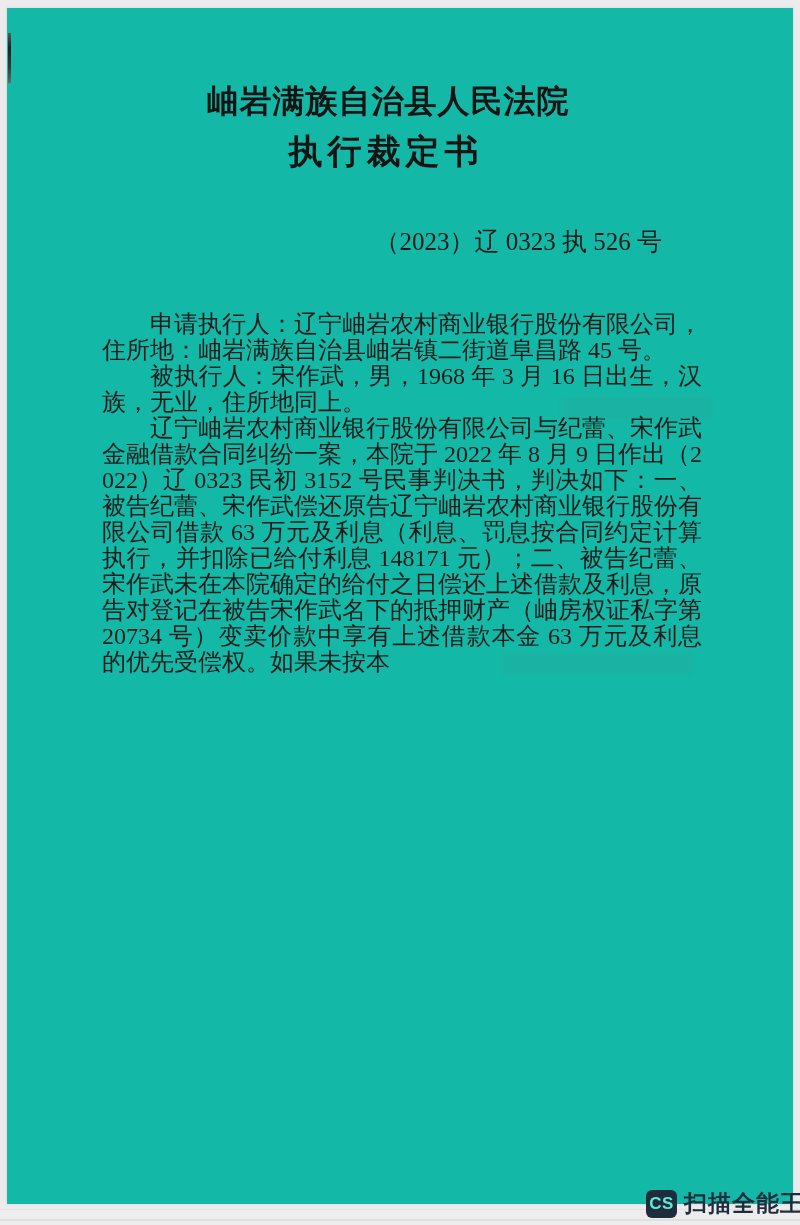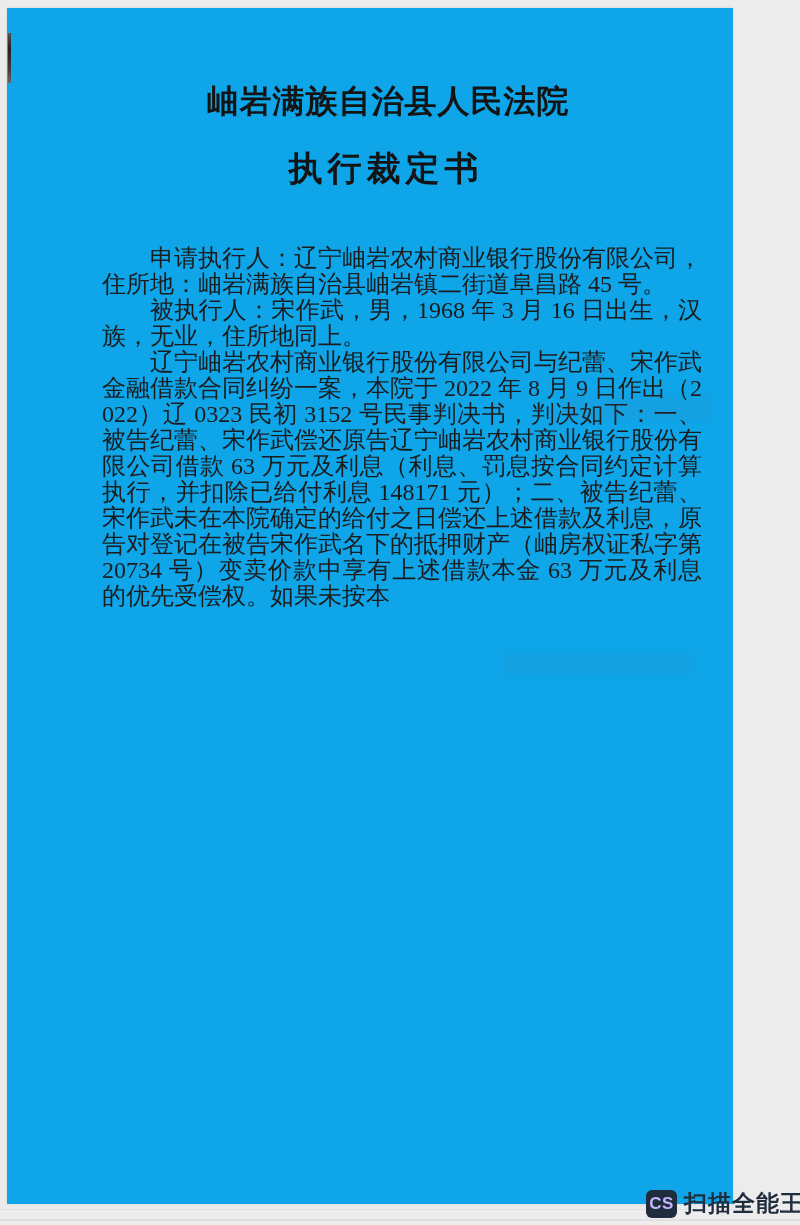--- a/index.html
+++ b/index.html
@@ -7,22 +7,22 @@
   body {
     width: 800px; height: 1225px;
     background: #ececec;
     font-family: "Liberation Serif", "DejaVu Serif", serif;
     position: relative;
     overflow: hidden;
   }
   .page {
     position: absolute;
     left: 7px; top: 8px;
-    width: 726px; height: 1196px;
-    background: #0ea5e9;
+    width: 786px; height: 1196px;
+    background: #14b8a6;
     box-shadow: 0 0 3px rgba(0,0,0,0.10);
   }
   .artifact-bar {
     position: absolute;
     left: 1px; top: 25px;
     width: 3px; height: 50px;
     background: linear-gradient(180deg, #555 0%, #222 30%, #3a3a3a 70%, #666 100%);
   }
   .content {
     position: absolute;
@@ -33,21 +33,21 @@
   .court-title {
     margin: 72px 0 0 0;
     text-align: center;
     font-size: 32px;
     font-weight: bold;
     color: #141414;
     letter-spacing: 1px;
     transform: translateX(-14px);
   }
   .doc-title {
-    margin: 22px 0 0 0;
+    margin: 5px 0 0 0;
     text-align: center;
     font-size: 34px;
     font-weight: bold;
     color: #141414;
     letter-spacing: 5px;
     transform: translateX(-16px);
   }
   .case-number {
     margin-top: 50px;
     text-align: right;
@@ -93,21 +93,21 @@
     align-items: center;
     font-family: "Liberation Sans", "DejaVu Sans", sans-serif;
   }
   .wm-badge {
     display: inline-flex;
     align-items: center;
     justify-content: center;
     width: 31px; height: 28px;
     background: #1f2c3c;
     border-radius: 6px;
-    color: #c4b5fd;
+    color: #5eead4;
     font-size: 17px;
     font-weight: bold;
     letter-spacing: 0.5px;
   }
   .wm-text {
     margin-left: 7px;
     color: #1f2c3c;
     font-size: 23px;
     font-weight: bold;
     letter-spacing: 1px;
@@ -118,20 +118,21 @@
 <body>
 
 <div class="page">
   <div class="artifact-bar"></div>
 
   <div class="content">
     <h1 class="court-title">岫岩满族自治县人民法院</h1>
 
     <h2 class="doc-title">执行裁定书</h2>
 
+    <div class="case-number">（2023）辽 0323 执 526 号</div>
 
     <div class="body-text">
       <p>申请执行人：辽宁岫岩农村商业银行股份有限公司，住所地：岫岩满族自治县岫岩镇二街道阜昌路 45 号。</p>
       <p>被执行人：宋作武，男，1968 年 3 月 16 日出生，汉族，无业，住所地同上。</p>
       <p>辽宁岫岩农村商业银行股份有限公司与纪蕾、宋作武金融借款合同纠纷一案，本院于 2022 年 8 月 9 日作出（2022）辽 0323 民初 3152 号民事判决书，判决如下：一、被告纪蕾、宋作武偿还原告辽宁岫岩农村商业银行股份有限公司借款 63 万元及利息（利息、罚息按合同约定计算执行，并扣除已给付利息 148171 元）；二、被告纪蕾、宋作武未在本院确定的给付之日偿还上述借款及利息，原告对登记在被告宋作武名下的抵押财产（岫房权证私字第 20734 号）变卖价款中享有上述借款本金 63 万元及利息的优先受偿权。如果未按本</p>
     </div>
   </div>
 
   <div class="ghost ghost1"></div>
   <div class="ghost ghost2"></div>

